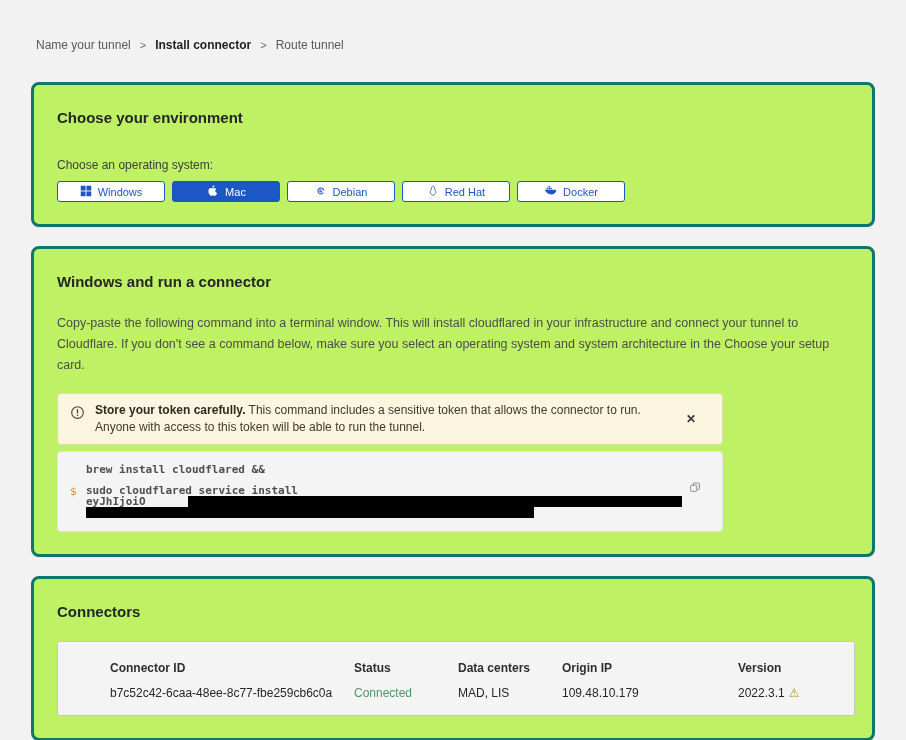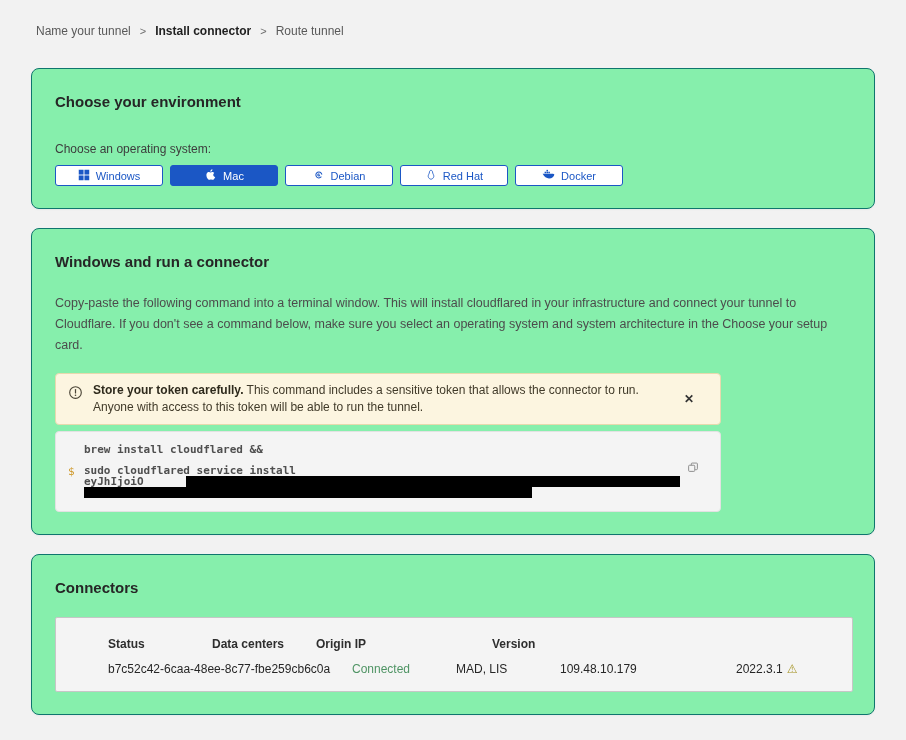--- a/index.html
+++ b/index.html
@@ -7,31 +7,31 @@
   body {
     width: 906px; height: 740px; overflow: hidden;
     background: #f2f2f2;
     font-family: "Liberation Sans", sans-serif;
     color: #2b2b2b;
   }
   
   .breadcrumb {
     padding: 24px 0 0 36px;
     font-size: 12px; color: #595959;
-    display: flex; align-items: center; gap: 9px;
+    display: flex; align-items: center; gap: 9px; margin-top: 14px;
   }
   .crumb { cursor: default; }
   .crumb.active { font-weight: 700; color: #1f1f1f; }
   .crumb-sep { color: #6e6e6e; font-size: 11px; }
 
   .page { margin: 0 31px; }
 
   .card {
-    background: #86efac;
-    border: 1px solid #0f766e;
+    background: #bef264;
+    border: 3px solid #0f766e;
     border-radius: 8px;
     box-shadow: 0 1px 2px rgba(0,0,0,0.04);
     padding: 24px 23px 22px 23px;
     margin-top: 19px;
   }
   .card.first { margin-top: 30px; }
   .card h2 {
     margin: 0; font-size: 15px; font-weight: 700; color: #262626;
   }
 
@@ -228,20 +228,21 @@
         </svg>
       </button>
     </div>
   </section>
 
   
   <section class="card">
     <h2>Connectors</h2>
     <div class="ctable">
       <div class="trow head">
+        <span class="tc c-id">Connector ID</span>
         <span class="tc c-status">Status</span>
         <span class="tc c-dc">Data centers</span>
         <span class="tc c-ip">Origin IP</span>
         <span class="tc c-ver">Version</span>
       </div>
       <div class="trow body">
         <span class="tc c-id">b7c52c42-6caa-48ee-8c77-fbe259cb6c0a</span>
         <span class="tc c-status status-ok">Connected</span>
         <span class="tc c-dc">MAD, LIS</span>
         <span class="tc c-ip">109.48.10.179</span>

